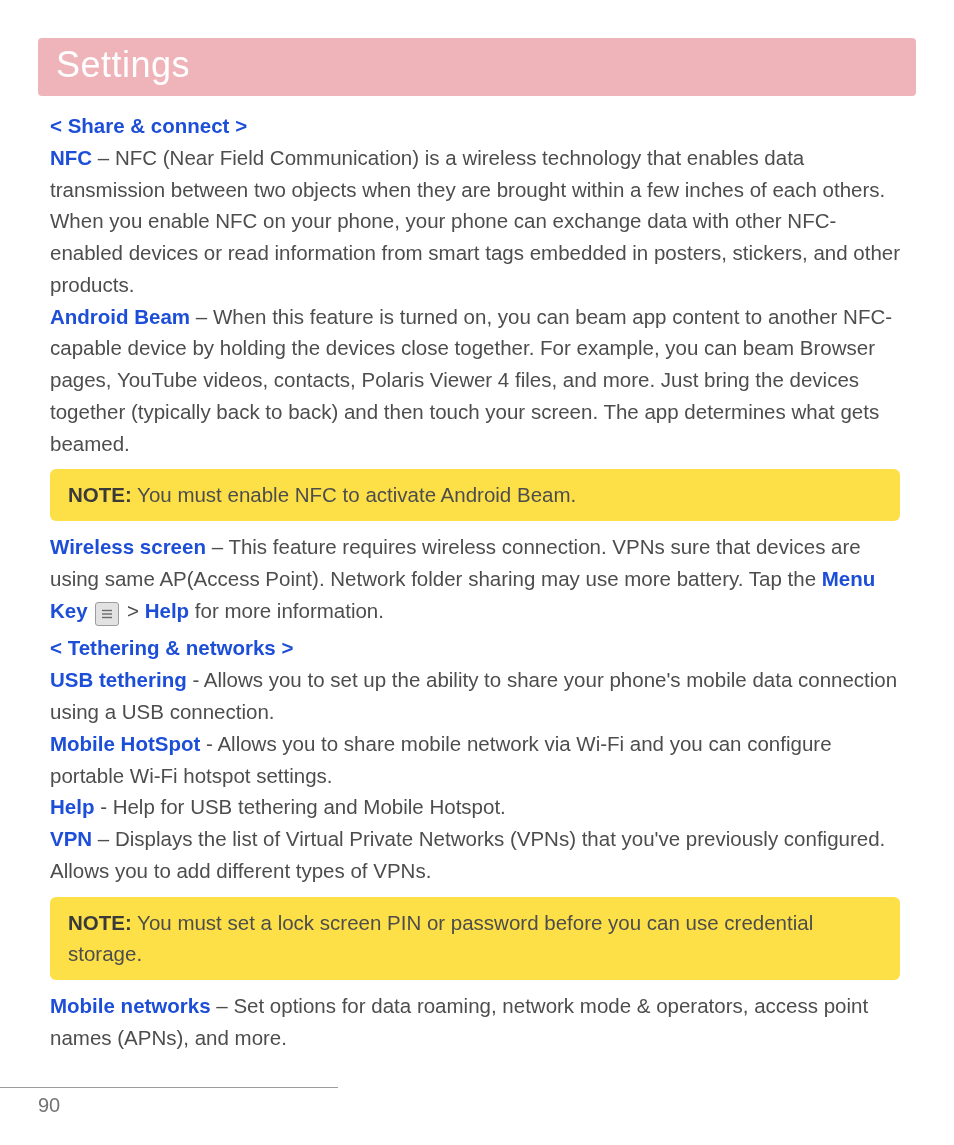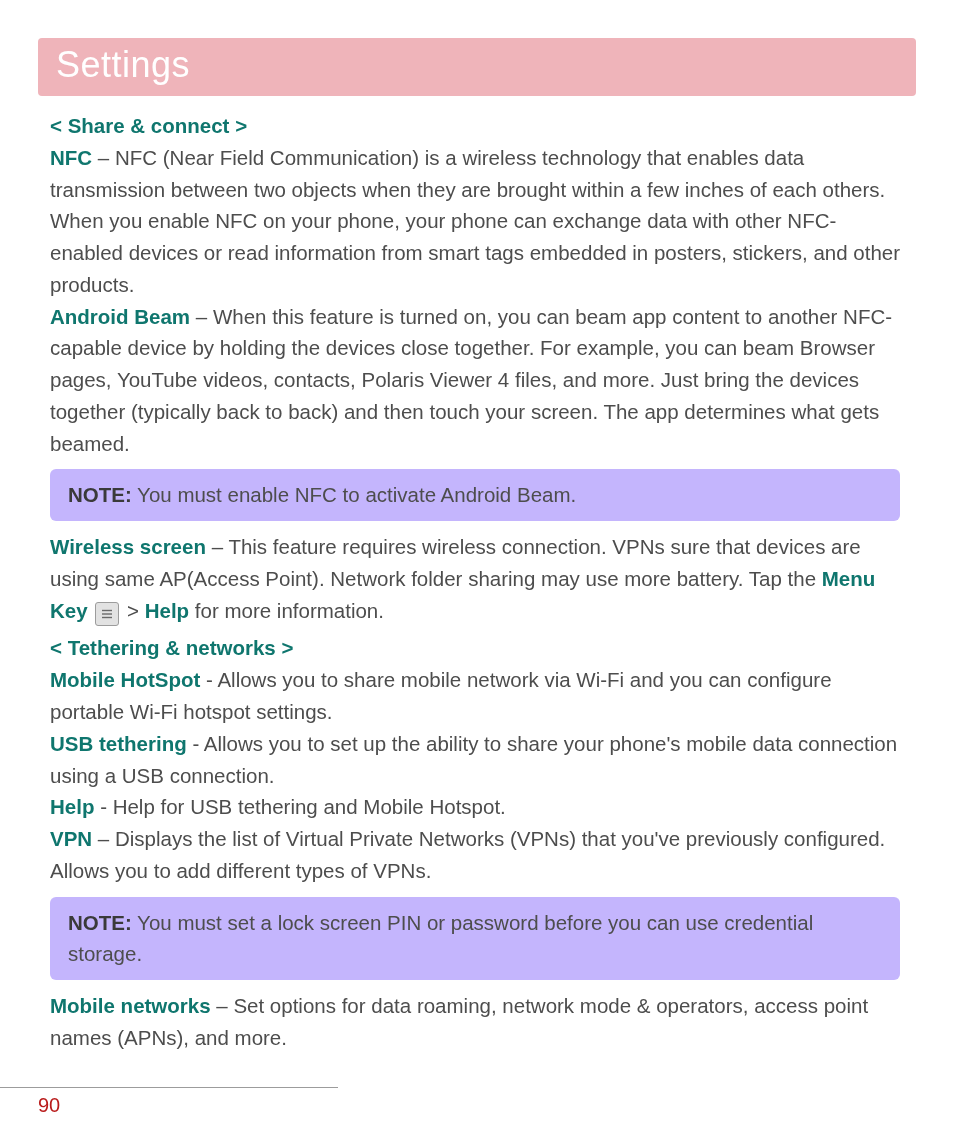--- a/index.html
+++ b/index.html
@@ -36,24 +36,24 @@
     color: #4d4d4d;
   }
   .content p {
     margin: 0 0 2px 0;
   }
   .content .block {
     margin-bottom: 0;
   }
   .bold {
     font-weight: 700;
-    color: #0f766e;
+    color: #1d4ed8;
   }
   .note-box {
-    background: #c4b5fd;
+    background: #fde047;
     border-radius: 6px;
     margin: 10px 4px 10px 0;
     padding: 10px 18px;
     font-size: 20.5px;
     line-height: 1.55;
     color: #4d4d4d;
   }
   .note-box .bold {
     color: #3a3a3a;
   }
@@ -78,21 +78,21 @@
   }
   .page-number-line {
     position: absolute;
     left: 0;
     bottom: 28px;
     width: 300px;
     padding-left: 38px;
     border-top: 1px solid #9c9c9c;
     padding-top: 6px;
     font-size: 20px;
-    color: #b91c1c;
+    color: #737373;
   }
 </style>
 </head>
 <body>
 
 <div class="page">
 
   <div class="header-bar">
     <span>Settings</span>
   </div>
@@ -123,24 +123,24 @@
         </svg>
       </span><span> &gt; </span><span class="bold">Help</span><span> for more information.</span>
     </p>
 
     <div class="section-gap"></div>
 
     <p class="block">
       <span class="bold">&lt; Tethering &amp; networks &gt;</span>
     </p>
     <p class="block">
-      <span class="bold">Mobile HotSpot</span><span> - Allows you to share mobile network via Wi-Fi and you can configure portable Wi-Fi hotspot settings.</span>
+      <span class="bold">USB tethering</span><span> - Allows you to set up the ability to share your phone's mobile data connection using a USB connection.</span>
     </p>
     <p class="block">
-      <span class="bold">USB tethering</span><span> - Allows you to set up the ability to share your phone's mobile data connection using a USB connection.</span>
+      <span class="bold">Mobile HotSpot</span><span> - Allows you to share mobile network via Wi-Fi and you can configure portable Wi-Fi hotspot settings.</span>
     </p>
     <p class="block">
       <span class="bold">Help</span><span> - Help for USB tethering and Mobile Hotspot.</span>
     </p>
     <p class="block">
       <span class="bold">VPN</span><span> – Displays the list of Virtual Private Networks (VPNs) that you've previously configured. Allows you to add different types of VPNs.</span>
     </p>
 
     <div class="note-box">
       <span class="bold">NOTE:</span><span> You must set a lock screen PIN or password before you can use credential storage.</span>

